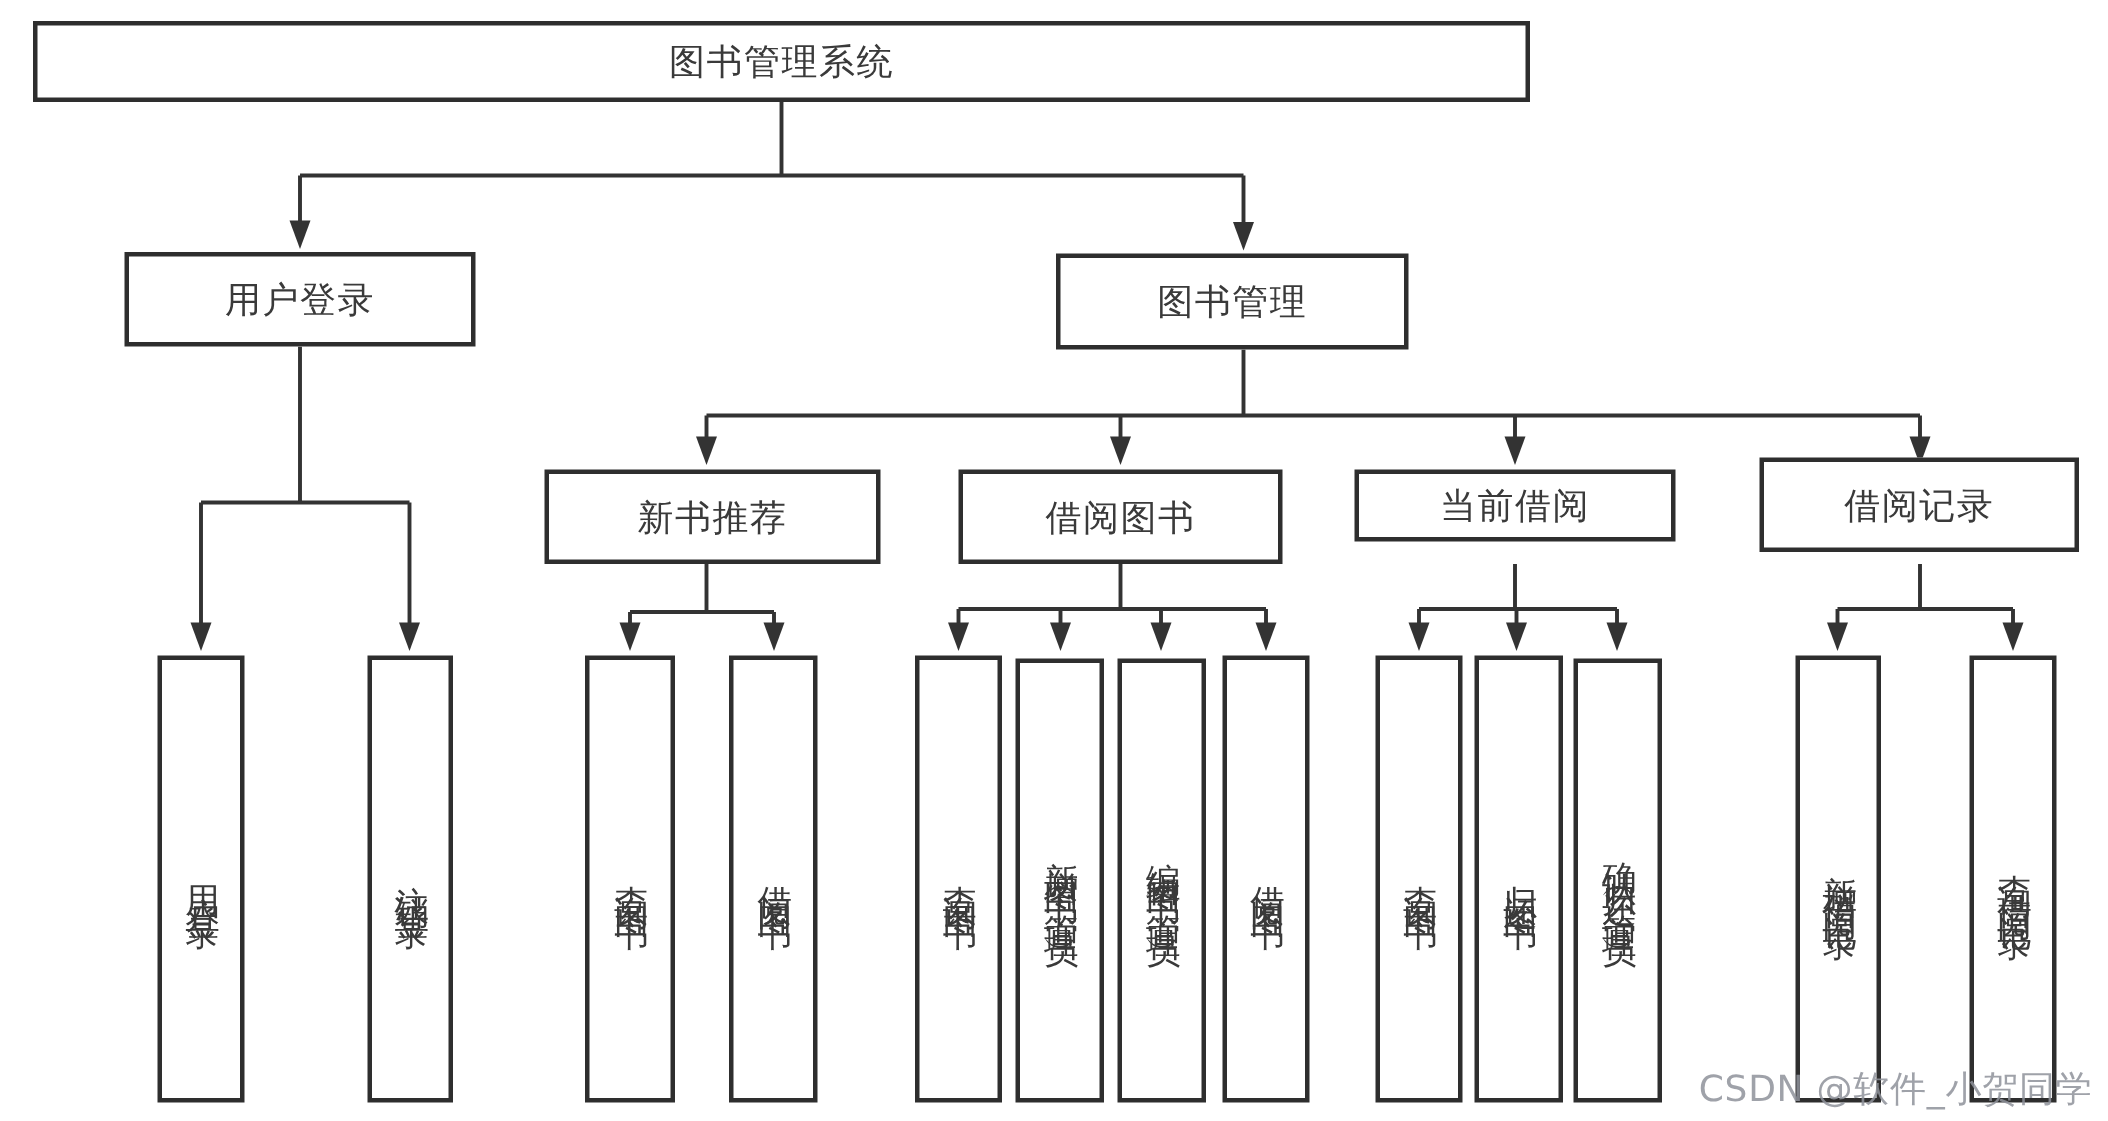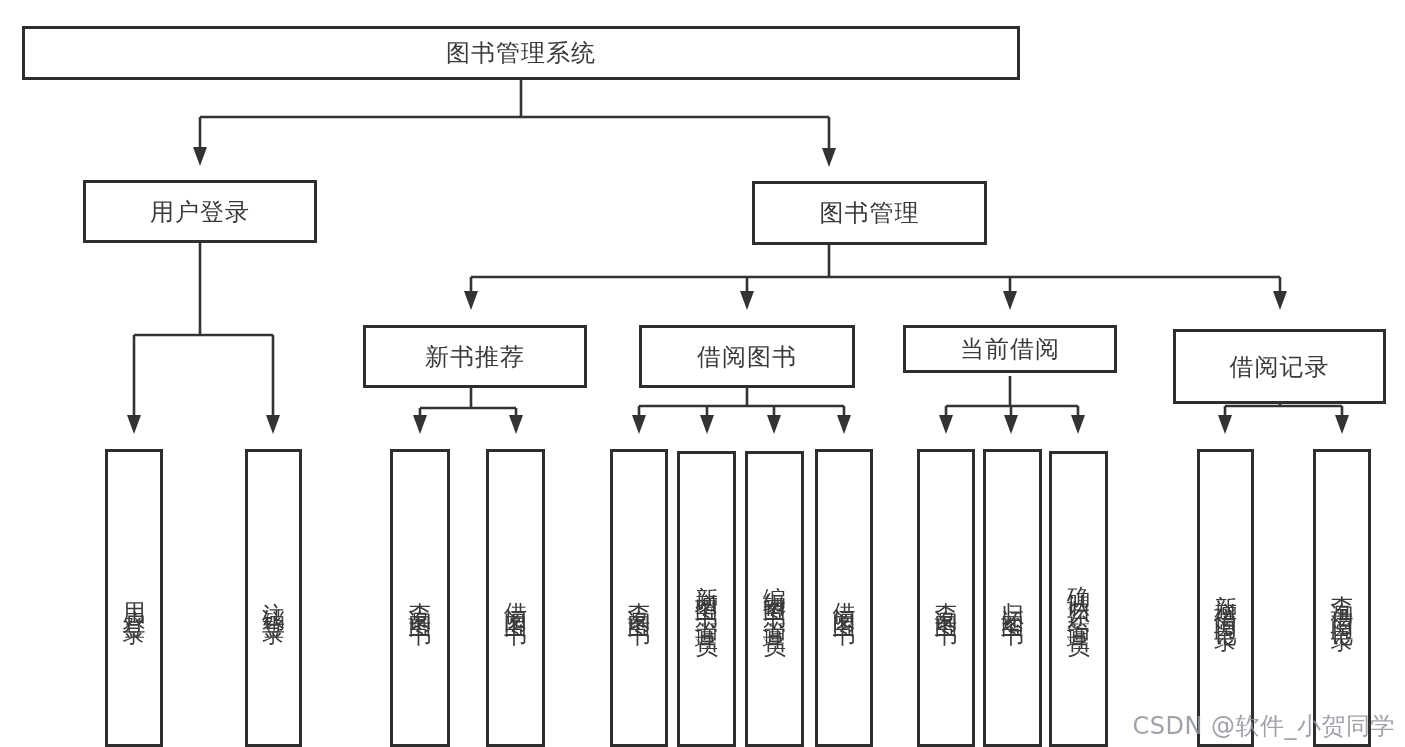--- a/index.html
+++ b/index.html
@@ -15,21 +15,21 @@
   .canvas{
     position:relative;width:1405px;height:747px;background:var(--background);overflow:hidden;
   }
   .connectors{position:absolute;left:0;top:0;width:1405px;height:747px;}
   .connector{stroke:var(--line);stroke-width:2.6;fill:none;}
   .arrow{fill:var(--line);stroke:none;}
   .node{
     position:absolute;box-sizing:border-box;background:var(--box-fill);
     border:3px solid var(--box-border);
     display:flex;align-items:center;justify-content:center;
-    color:var(--text);font-size:24px;letter-spacing:1px;white-space:nowrap;margin-top:12px;
+    color:var(--text);font-size:24px;letter-spacing:1px;white-space:nowrap;
   }
   .leaf{font-size:23px;}
   .leaf .vtext{
     writing-mode:vertical-rl;text-orientation:mixed;
     letter-spacing:7px;line-height:1;white-space:normal;
   }
   .watermark{
     position:absolute;right:10px;bottom:5px;
     color:var(--watermark);font-size:24px;letter-spacing:0.5px;opacity:0.85;
     white-space:nowrap;
@@ -76,34 +76,34 @@
     <polygon class="arrow" points="1335,415 1349,415 1342,434"></polygon>
   </svg>
 
   <div class="node" style="left:22px;top:14px;width:998px;height:54px">
     <span>图书管理系统</span>
   </div>
 
   <div class="node" style="left:83px;top:168px;width:234px;height:63px">
     <span>用户登录</span>
   </div>
-  <div class="node" style="left:752px;top:169px;width:235px;height:64px">
+  <div class="node" style="left:704px;top:169px;width:235px;height:64px">
     <span>图书管理</span>
   </div>
 
   <div class="node" style="left:363px;top:313px;width:224px;height:63px">
     <span>新书推荐</span>
   </div>
   <div class="node" style="left:639px;top:313px;width:216px;height:63px">
     <span>借阅图书</span>
   </div>
   <div class="node" style="left:903px;top:313px;width:214px;height:48px">
     <span>当前借阅</span>
   </div>
-  <div class="node" style="left:1173px;top:317px;width:213px;height:75px">
+  <div class="node" style="left:1173px;top:305px;width:213px;height:63px">
     <span>借阅记录</span>
   </div>
 
   <div class="node leaf" style="left:105px;top:437px;width:58px;height:298px">
     <span class="vtext">用户登录</span>
   </div>
   <div class="node leaf" style="left:245px;top:437px;width:57px;height:298px">
     <span class="vtext">注销登录</span>
   </div>
 

